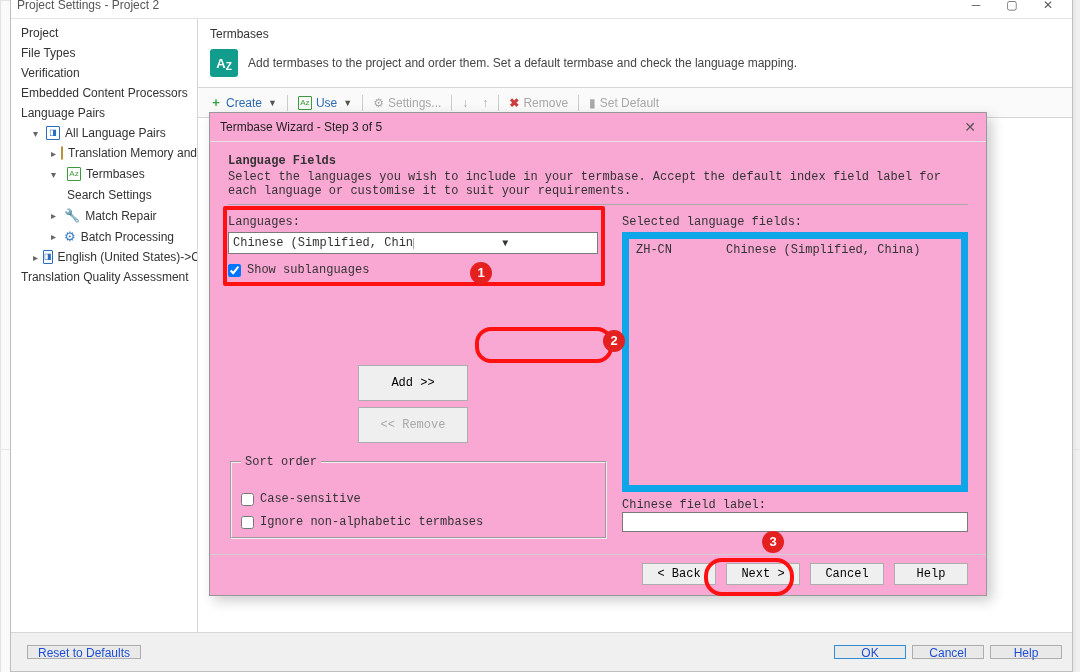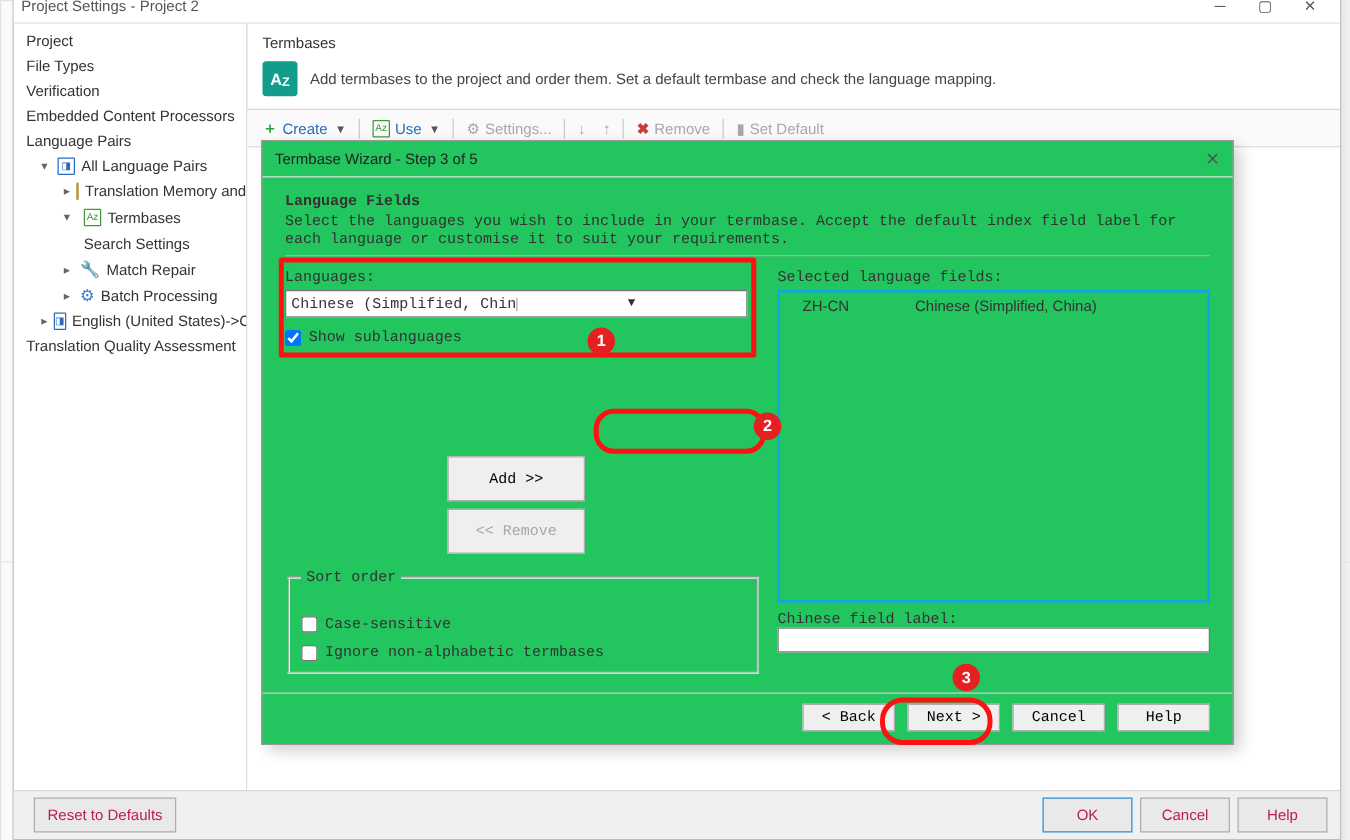--- a/index.html
+++ b/index.html
@@ -120,40 +120,40 @@
     left:0; right:0; bottom:0;
     height:38px;
     background:#f0f0f0;
     border-top:1px solid #d6d6d6;
     display:flex;
     align-items:center;
     padding:0 10px;
   }
   .btn {
     min-width:72px;
-    height:28px;
+    height:14px;
     border:1px solid #adadad;
     background:#e9e9e9;
-    color:#be185d;
+    color:#1d4ed8;
     font: inherit;
     padding:0 10px;
     margin-left:6px;
     cursor:default;
   }
   .btn.default { border-color:#2f8dd3; }
   .outer-footer .left { margin-right:auto; }
 
   
   .modal {
     position:absolute;
     left: 198px;
     top: 120px;
     width: 776px;
     height: 482px;
-    background:#22c55e;
+    background:#f9a8d4;
     border:1px solid #999;
     box-shadow: 5px 5px 12px rgba(0,0,0,0.2);
     display:flex;
     flex-direction:column;
   }
   .modal-title {
     height:28px;
     display:flex;
     align-items:center;
     padding:0 10px;
@@ -203,24 +203,24 @@
     position:absolute;
     width:22px; height:22px;
     background:#e42020;
     color:#fff;
     font: bold 13px/22px Arial, sans-serif;
     text-align:center;
     border-radius:50%;
   }
 
   .selected-box {
-    border:2px solid #0ea5e9;
+    border:7px solid #0ea5e9;
     height:238px;
-    padding:4px 18px;
-    font-family:Liberation Sans, sans-serif;
+    padding:4px 7px;
+    font-family:Liberation Mono, monospace;
     overflow:auto;
     margin-top:2px;
   }
   .sel-row { display:flex; }
   .sel-row .c1 { width:90px; }
 
   .mid-btns { display:flex; flex-direction:column; align-items:center; gap:6px; margin-top:88px; }
   .wbtn {
     width:110px; height:36px;
     border:1px solid #adadad;

